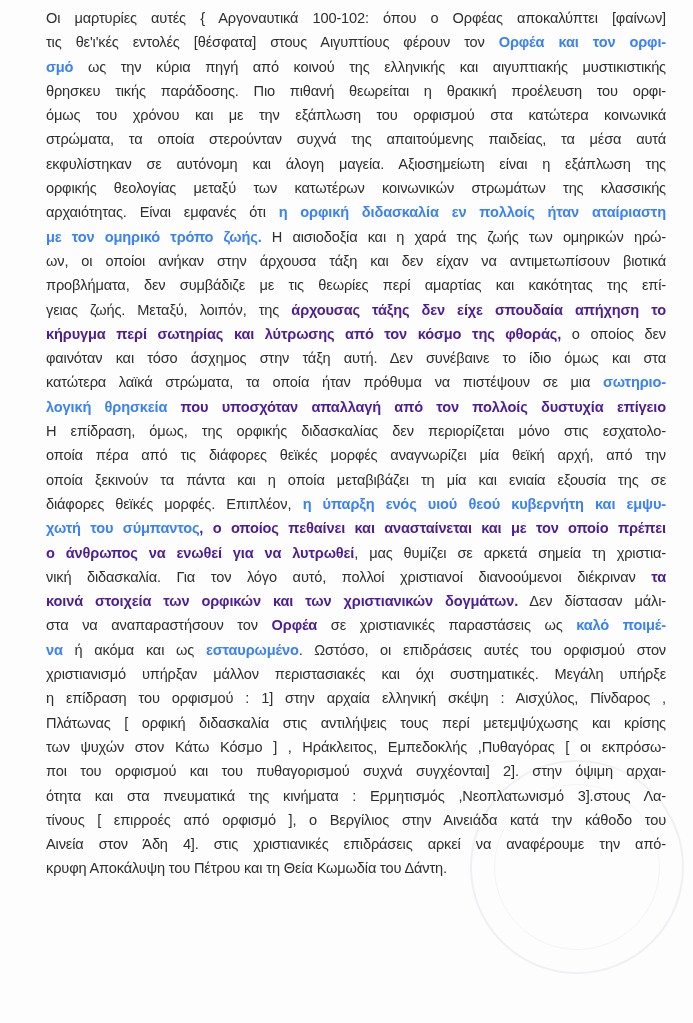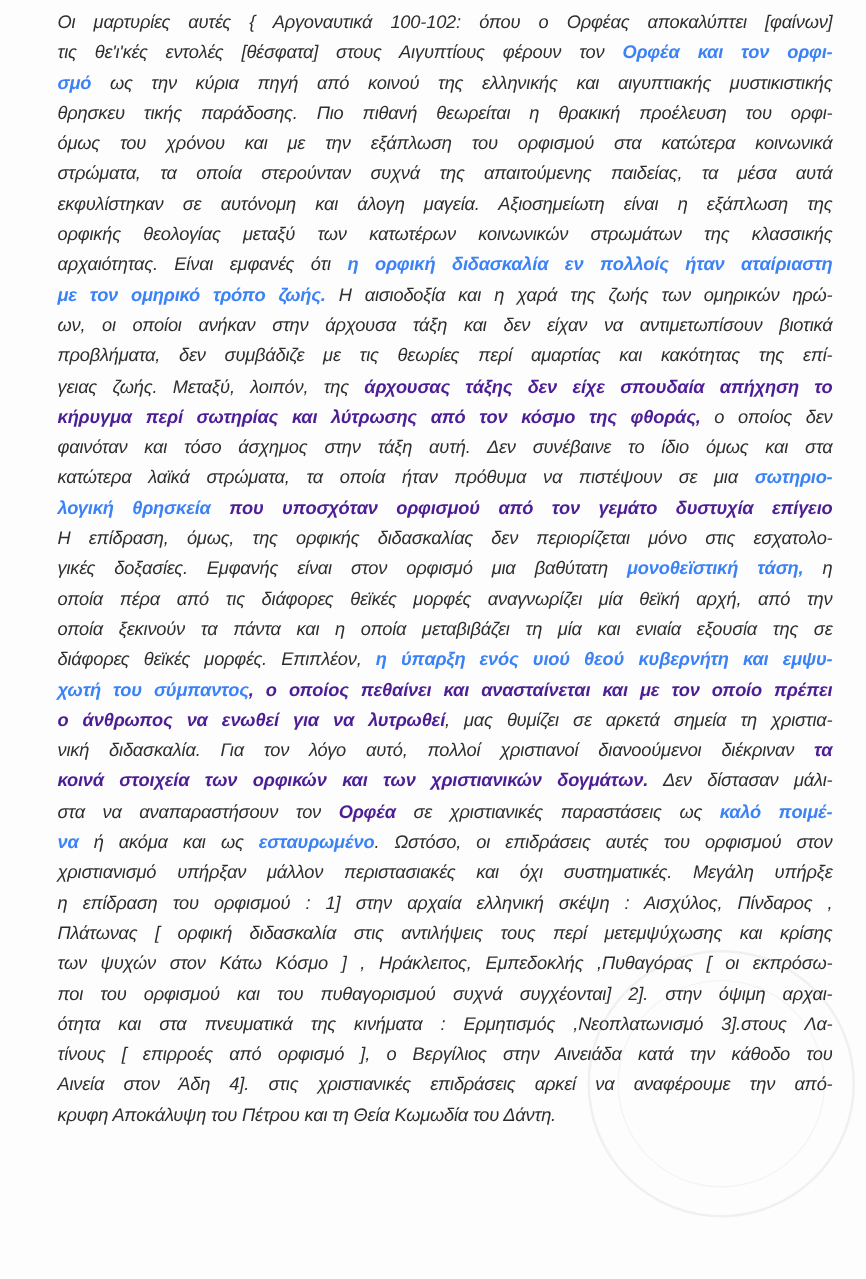--- a/index.html
+++ b/index.html
@@ -1,21 +1,21 @@
 <!DOCTYPE html>
 <html><head>
 <meta charset="utf-8">
 <style>
   html, body { margin:0; padding:0; }
   body {
     width:693px; height:1023px; background:#fdfdfd; position:relative; overflow:hidden;
     font-family: "Liberation Sans", "DejaVu Sans", sans-serif;
     color:#2e2e2e;
   }
-  .page { position:absolute; left:46px; top:6px; width:620px;font-style:italic; }
+  .page { position:absolute; left:46px; top:6px; width:620px; }
   .line {
     height:24.3px; line-height:24.3px; font-size:14.6px;
     white-space:nowrap; text-align:justify; text-align-last:justify;
     letter-spacing:-0.15px;
   }
   .line.last { text-align-last:left; }
   .b { font-weight:bold; color:#4c1d95; }
   .blue { font-weight:bold; color:#3b82f6; }
   .stamp {
     position:absolute; left:470px; top:760px; width:210px; height:210px;
@@ -40,23 +40,22 @@
     <div class="line"><span>εκφυλίστηκαν σε αυτόνομη και άλογη μαγεία. Αξιοσημείωτη είναι η εξάπλωση της</span></div>
     <div class="line"><span>ορφικής θεολογίας μεταξύ των κατωτέρων κοινωνικών στρωμάτων της κλασσικής</span></div>
     <div class="line"><span>αρχαιότητας. Είναι εμφανές ότι </span><span class="blue">η ορφική διδασκαλία εν πολλοίς ήταν αταίριαστη</span></div>
     <div class="line"><span class="blue">με τον ομηρικό τρόπο ζωής.</span><span> Η αισιοδοξία και η χαρά της ζωής των ομηρικών ηρώ-</span></div>
     <div class="line"><span>ων, οι οποίοι ανήκαν στην άρχουσα τάξη και δεν είχαν να αντιμετωπίσουν βιοτικά</span></div>
     <div class="line"><span>προβλήματα, δεν συμβάδιζε με τις θεωρίες περί αμαρτίας και κακότητας της επί-</span></div>
     <div class="line"><span>γειας ζωής. Μεταξύ, λοιπόν, της </span><span class="b">άρχουσας τάξης δεν είχε σπουδαία απήχηση το</span></div>
     <div class="line"><span class="b">κήρυγμα περί σωτηρίας και λύτρωσης από τον κόσμο της φθοράς,</span><span> ο οποίος δεν</span></div>
     <div class="line"><span>φαινόταν και τόσο άσχημος στην τάξη αυτή. Δεν συνέβαινε το ίδιο όμως και στα</span></div>
     <div class="line"><span>κατώτερα λαϊκά στρώματα, τα οποία ήταν πρόθυμα να πιστέψουν σε μια </span><span class="blue">σωτηριο-</span></div>
-    <div class="line"><span class="blue">λογική θρησκεία</span><span class="b"> που υποσχόταν ορφισμού από τον γεμάτο δυστυχία επίγειο</span></div>
+    <div class="line"><span class="blue">λογική θρησκεία</span><span class="b"> που υποσχόταν απαλλαγή από τον πολλοίς δυστυχία επίγειο</span></div>
     <div class="line"><span>Η επίδραση, όμως, της ορφικής διδασκαλίας δεν περιορίζεται μόνο στις εσχατολο-</span></div>
-    <div class="line"><span>γικές δοξασίες. Εμφανής είναι στον ορφισμό μια βαθύτατη </span><span class="blue">μονοθεϊστική τάση,</span><span> η</span></div>
     <div class="line"><span>οποία πέρα από τις διάφορες θεϊκές μορφές αναγνωρίζει μία θεϊκή αρχή, από την</span></div>
     <div class="line"><span>οποία ξεκινούν τα πάντα και η οποία μεταβιβάζει τη μία και ενιαία εξουσία της σε</span></div>
     <div class="line"><span>διάφορες θεϊκές μορφές. Επιπλέον, </span><span class="blue">η ύπαρξη ενός υιού θεού κυβερνήτη και εμψυ-</span></div>
     <div class="line"><span class="blue">χωτή του σύμπαντος</span><span class="b">, ο οποίος πεθαίνει και ανασταίνεται και με τον οποίο πρέπει</span></div>
     <div class="line"><span class="b">ο άνθρωπος να ενωθεί για να λυτρωθεί</span><span>, μας θυμίζει σε αρκετά σημεία τη χριστια-</span></div>
     <div class="line"><span>νική διδασκαλία. Για τον λόγο αυτό, πολλοί χριστιανοί διανοούμενοι διέκριναν </span><span class="b">τα</span></div>
     <div class="line"><span class="b">κοινά στοιχεία των ορφικών και των χριστιανικών δογμάτων.</span><span> Δεν δίστασαν μάλι-</span></div>
     <div class="line"><span>στα να αναπαραστήσουν τον </span><span class="b">Ορφέα</span><span> σε χριστιανικές παραστάσεις ως </span><span class="blue">καλό ποιμέ-</span></div>
     <div class="line"><span class="blue">να</span><span> ή ακόμα και ως </span><span class="blue">εσταυρωμένο</span><span>. Ωστόσο, οι επιδράσεις αυτές του ορφισμού στον</span></div>
     <div class="line"><span>χριστιανισμό υπήρξαν μάλλον περιστασιακές και όχι συστηματικές. Μεγάλη υπήρξε</span></div>

